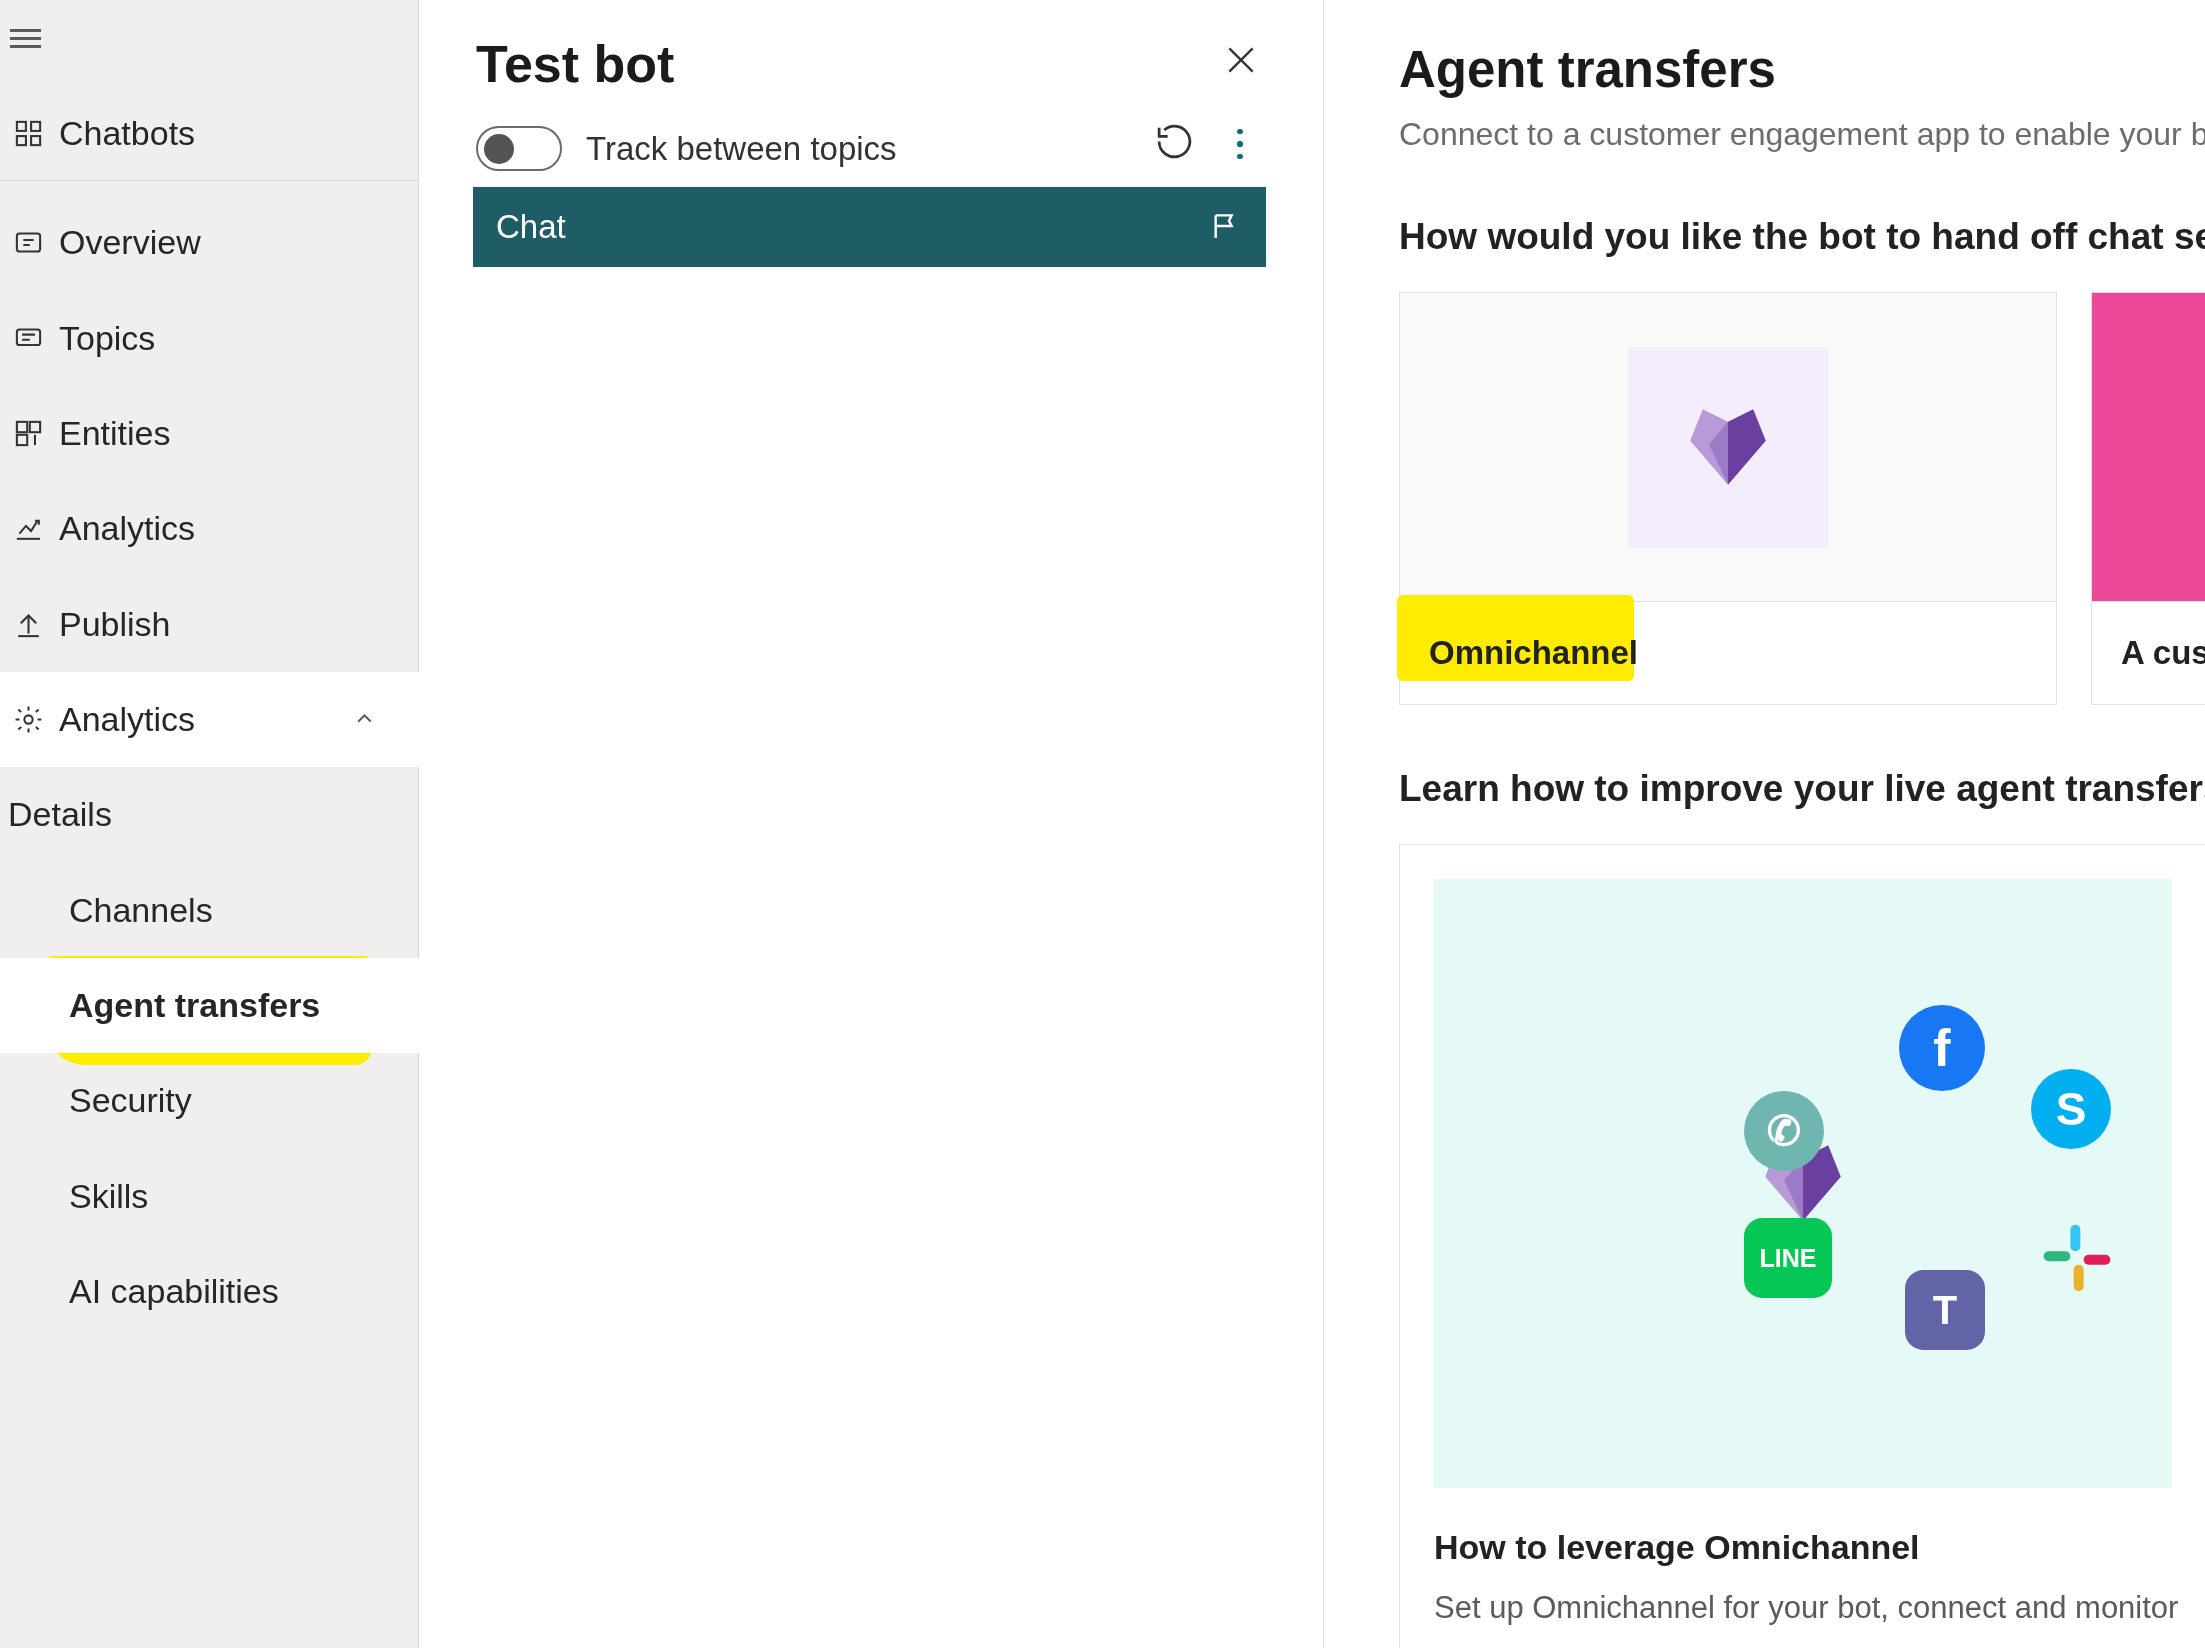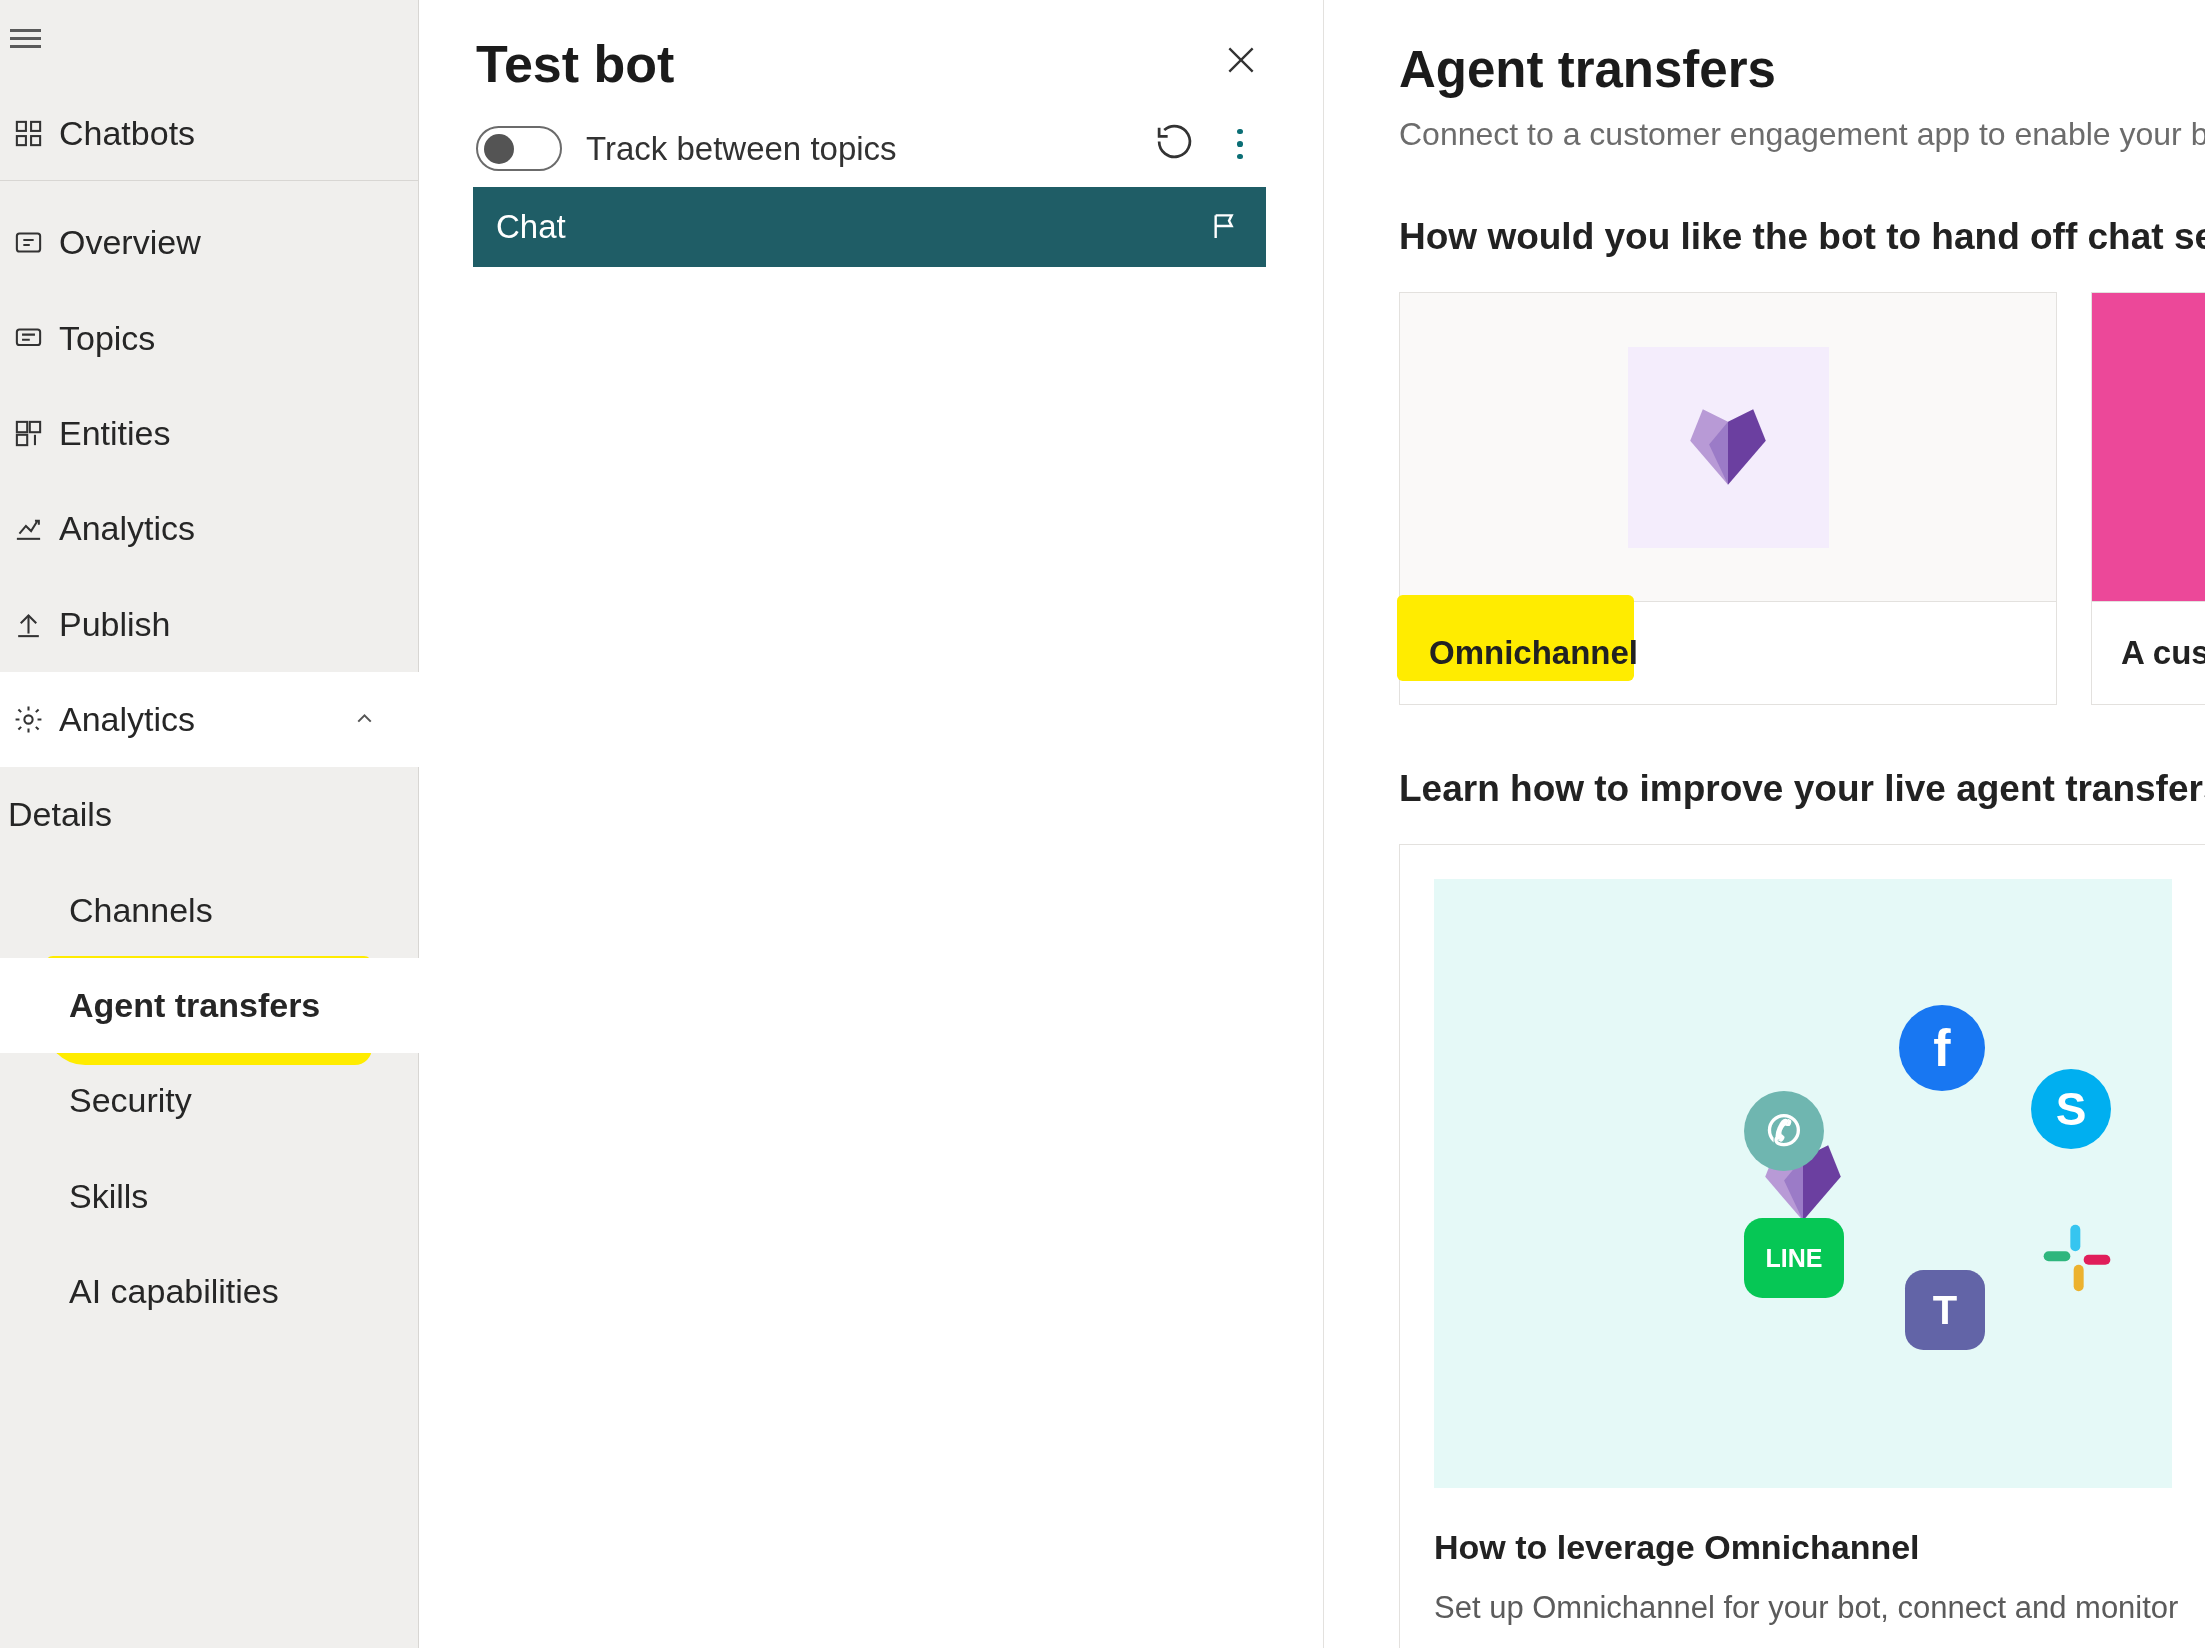--- a/index.html
+++ b/index.html
@@ -332,21 +332,21 @@
         <svg viewBox="0 0 100 100" width="138" height="138">
           <polygon points="50,30 70,20 80,45 50,80" fill="#6b3fa0"></polygon>
           <polygon points="50,30 30,20 20,45 50,80" fill="#b89ad6"></polygon>
           <polygon points="50,30 50,80 35,48" fill="#9b7bc7"></polygon>
         </svg>
       </div>
 
       <div class="bubble" style="left:465px;top:126px;width:86px;height:86px;background:#1877f2;font-size:52px;">f</div>
       <div class="bubble" style="left:597px;top:190px;width:80px;height:80px;background:#00aff0;font-size:46px;">S</div>
       <div class="bubble" style="left:310px;top:212px;width:80px;height:80px;background:#6fb6b0;font-size:41px;">✆</div>
-      <div class="bubble" style="left:310px;top:339px;width:100px;height:80px;background:#06c755;border-radius:18.4px;font-size:25px;">LINE</div>
+      <div class="bubble" style="left:310px;top:339px;width:88px;height:80px;background:#06c755;border-radius:18.4px;font-size:25px;">LINE</div>
       <div class="bubble" style="left:471px;top:391px;width:80px;height:80px;background:#6264a7;border-radius:18.4px;font-size:40px;">T</div>
       <div style="position:absolute;left:603px;top:339px;width:80px;height:80px;">
         <svg viewBox="0 0 24 24" width="80" height="80">
           <rect x="10" y="2" width="3" height="8" rx="1.5" fill="#36c5f0"></rect>
           <rect x="2" y="10" width="8" height="3" rx="1.5" fill="#2eb67d"></rect>
           <rect x="11" y="14" width="3" height="8" rx="1.5" fill="#ecb22e"></rect>
           <rect x="14" y="11" width="8" height="3" rx="1.5" fill="#e01e5a"></rect>
         </svg>
       </div>
     </div>

